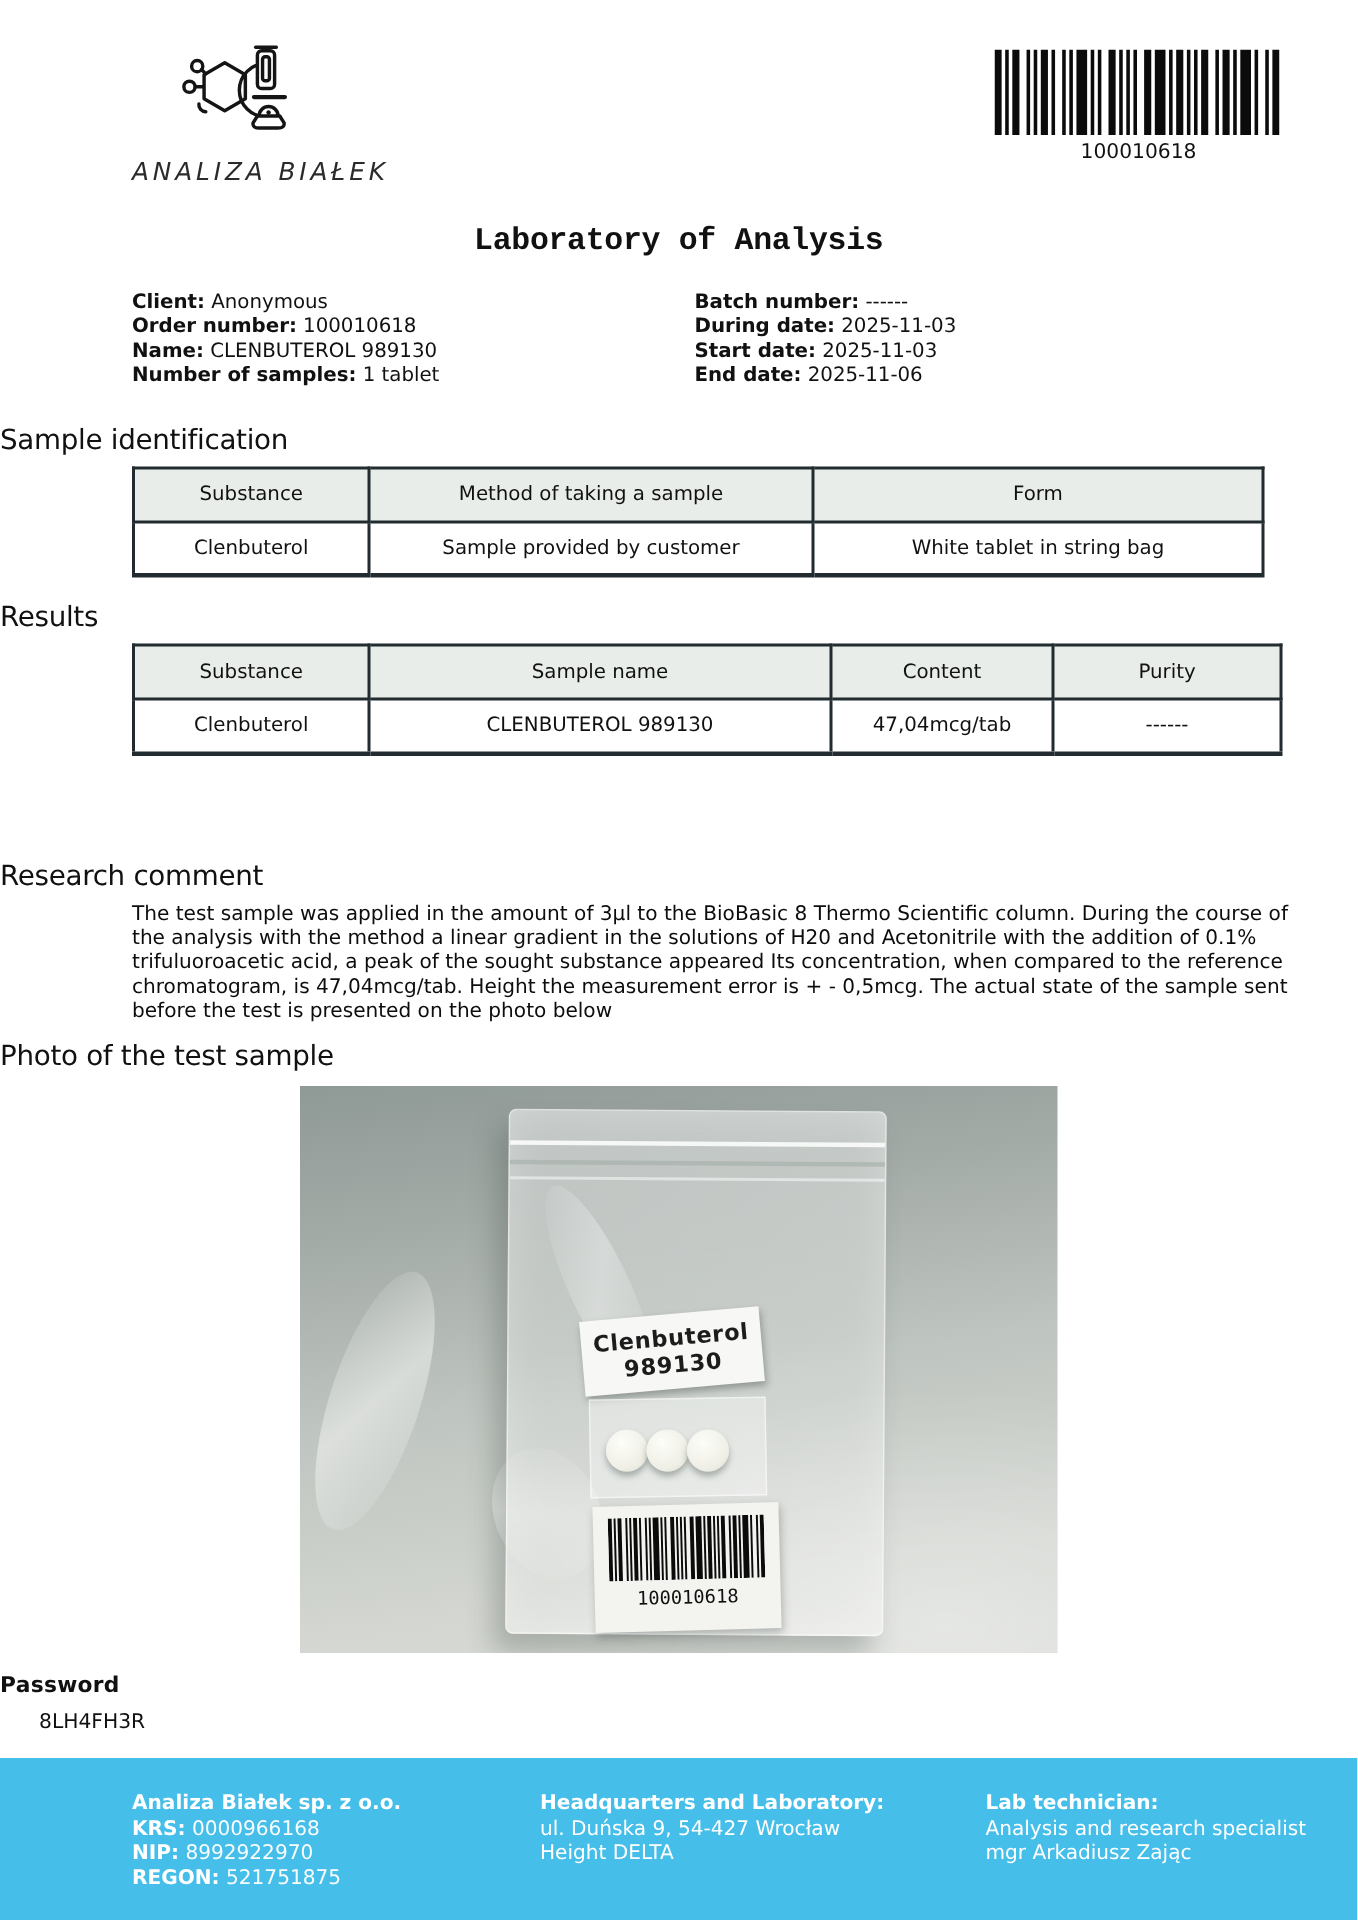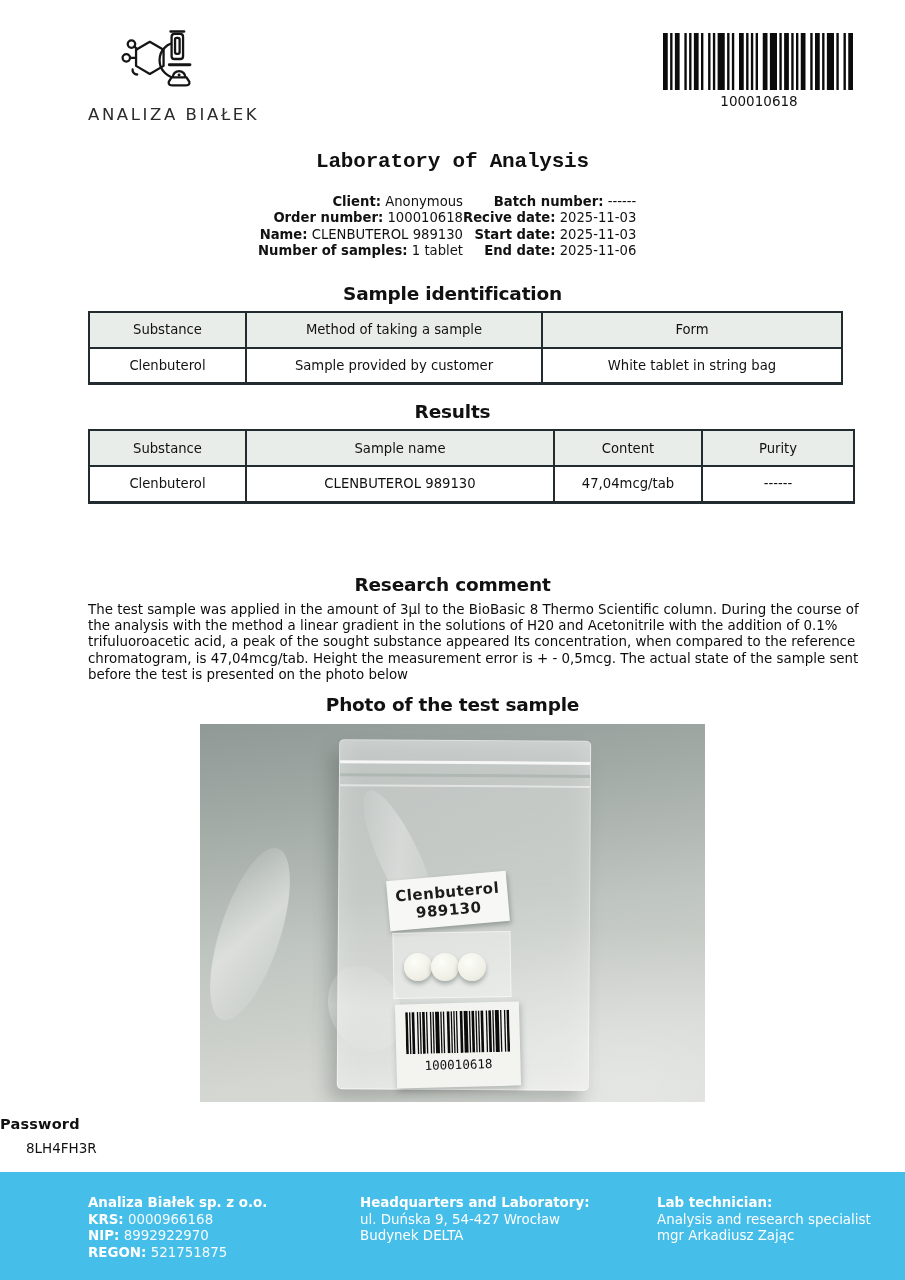--- a/index.html
+++ b/index.html
@@ -4,35 +4,35 @@
 <style>
   * { margin:0; padding:0; box-sizing:border-box; }
   html,body { background:#ffffff; }
   body { width:905px; height:1280px; font-family:"DejaVu Sans", sans-serif; color:#111; overflow:hidden; }
   .page { width:905px; height:1280px; display:flex; flex-direction:column; background:#fff; }
 
   
   .hdr { margin:18px 50px 0 88px; display:flex; justify-content:space-between; align-items:flex-start; }
   .logo-block { width:150px; text-align:center; }
   .logo-icon { width:86px; height:82px; margin:0 auto; display:block; }
-  .logo-text { margin-top:5px; font-size:16.5px; letter-spacing:2.6px; color:#2b2b2b; white-space:nowrap; }
+  .logo-text { margin-top:5px; font-size:16.5px; letter-spacing:2.6px; color:#2b2b2b; white-space:nowrap;font-style:italic; }
   .hdr-barcode-block { width:192px; text-align:center; padding-top:15px; }
   .barcode { width:190px; height:57px; }
   .barcode svg { display:block; width:100%; height:100%; }
   .hdr-barcode-num { margin-top:3px; font-size:13.5px; color:#111; }
 
   
   h1.doc-title { margin-top:26px; text-align:center; font-size:21px; font-weight:bold; letter-spacing:-0.2px;font-family:Liberation Mono, monospace; }
   .info { margin:21px 45px 0 88px; display:flex; }
-  .info-col { line-height:16.4px; font-size:13.2px;text-align:right; }
+  .info-col { line-height:16.4px; font-size:13.2px; }
   .info-col.left { width:375px; }
   .info-row b { font-weight:bold; }
 
   
-  h2.sec { text-align:center; font-size:18.5px; font-weight:bold; letter-spacing:-0.2px; }
+  h2.sec { text-align:left; font-size:18.5px; font-weight:normal; letter-spacing:-0.2px; }
   .h-sample { margin-top:23px; }
   .h-results { margin-top:16px; }
   .h-research { margin-top:70px; }
   .h-photo { margin-top:10px; }
 
   
   table.grid { margin:7px auto 0 88px; width:753px; border-collapse:collapse; table-layout:fixed; font-size:13.2px; }
   table.grid th, table.grid td { border:2px solid #222c30; text-align:center; height:36px; padding:3px 6px; font-weight:normal; }
   table.grid thead th { background:#e9ede9; }
   table.grid { border-bottom:3px solid #222c30; }
@@ -159,21 +159,21 @@
 
   <div class="info">
     <div class="info-col left">
       <div class="info-row"><b>Client:</b> <span>Anonymous</span></div>
       <div class="info-row"><b>Order number:</b> <span>100010618</span></div>
       <div class="info-row"><b>Name:</b> <span>CLENBUTEROL 989130</span></div>
       <div class="info-row"><b>Number of samples:</b> <span>1 tablet</span></div>
     </div>
     <div class="info-col right">
       <div class="info-row"><b>Batch number:</b> <span>------</span></div>
-      <div class="info-row"><b>Recive date:</b> <span>2025-11-03</span></div>
+      <div class="info-row"><b>During date:</b> <span>2025-11-03</span></div>
       <div class="info-row"><b>Start date:</b> <span>2025-11-03</span></div>
       <div class="info-row"><b>End date:</b> <span>2025-11-06</span></div>
     </div>
   </div>
 
   <h2 class="sec h-sample">Sample identification</h2>
   <table class="grid">
     <thead>
       <tr>
         <th class="w-sub">Substance</th>
@@ -279,21 +279,21 @@
   <footer>
     <div class="f-col f-1">
       <div class="f-title">Analiza Białek sp. z o.o.</div>
       <div><b>KRS:</b> <span>0000966168</span></div>
       <div><b>NIP:</b> <span>8992922970</span></div>
       <div><b>REGON:</b> <span>521751875</span></div>
     </div>
     <div class="f-col f-2">
       <div class="f-title">Headquarters and Laboratory:</div>
       <div>ul. Duńska 9, 54-427 Wrocław</div>
-      <div>Budynek DELTA</div>
+      <div>Height DELTA</div>
     </div>
     <div class="f-col f-3">
       <div class="f-title">Lab technician:</div>
       <div>Analysis and research specialist</div>
       <div>mgr Arkadiusz Zając</div>
     </div>
   </footer>
 
 </div>
 

